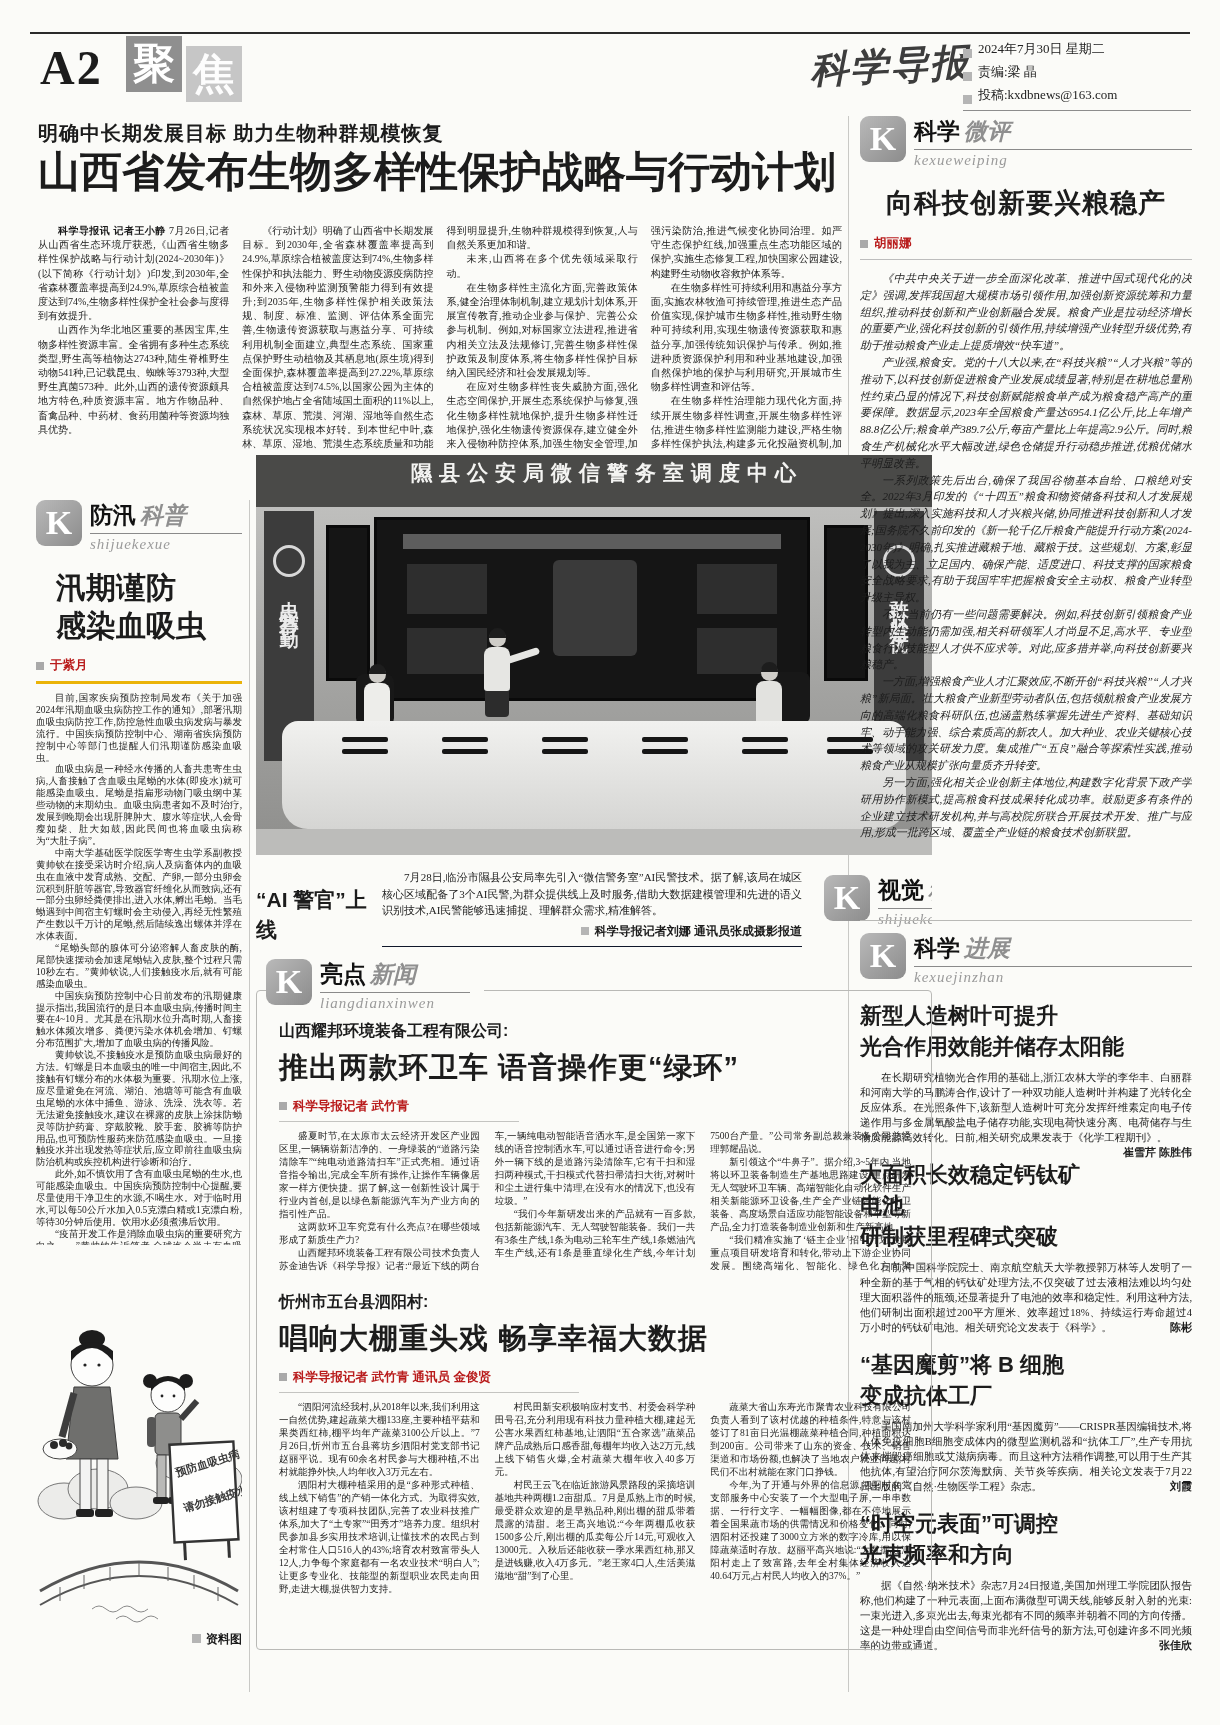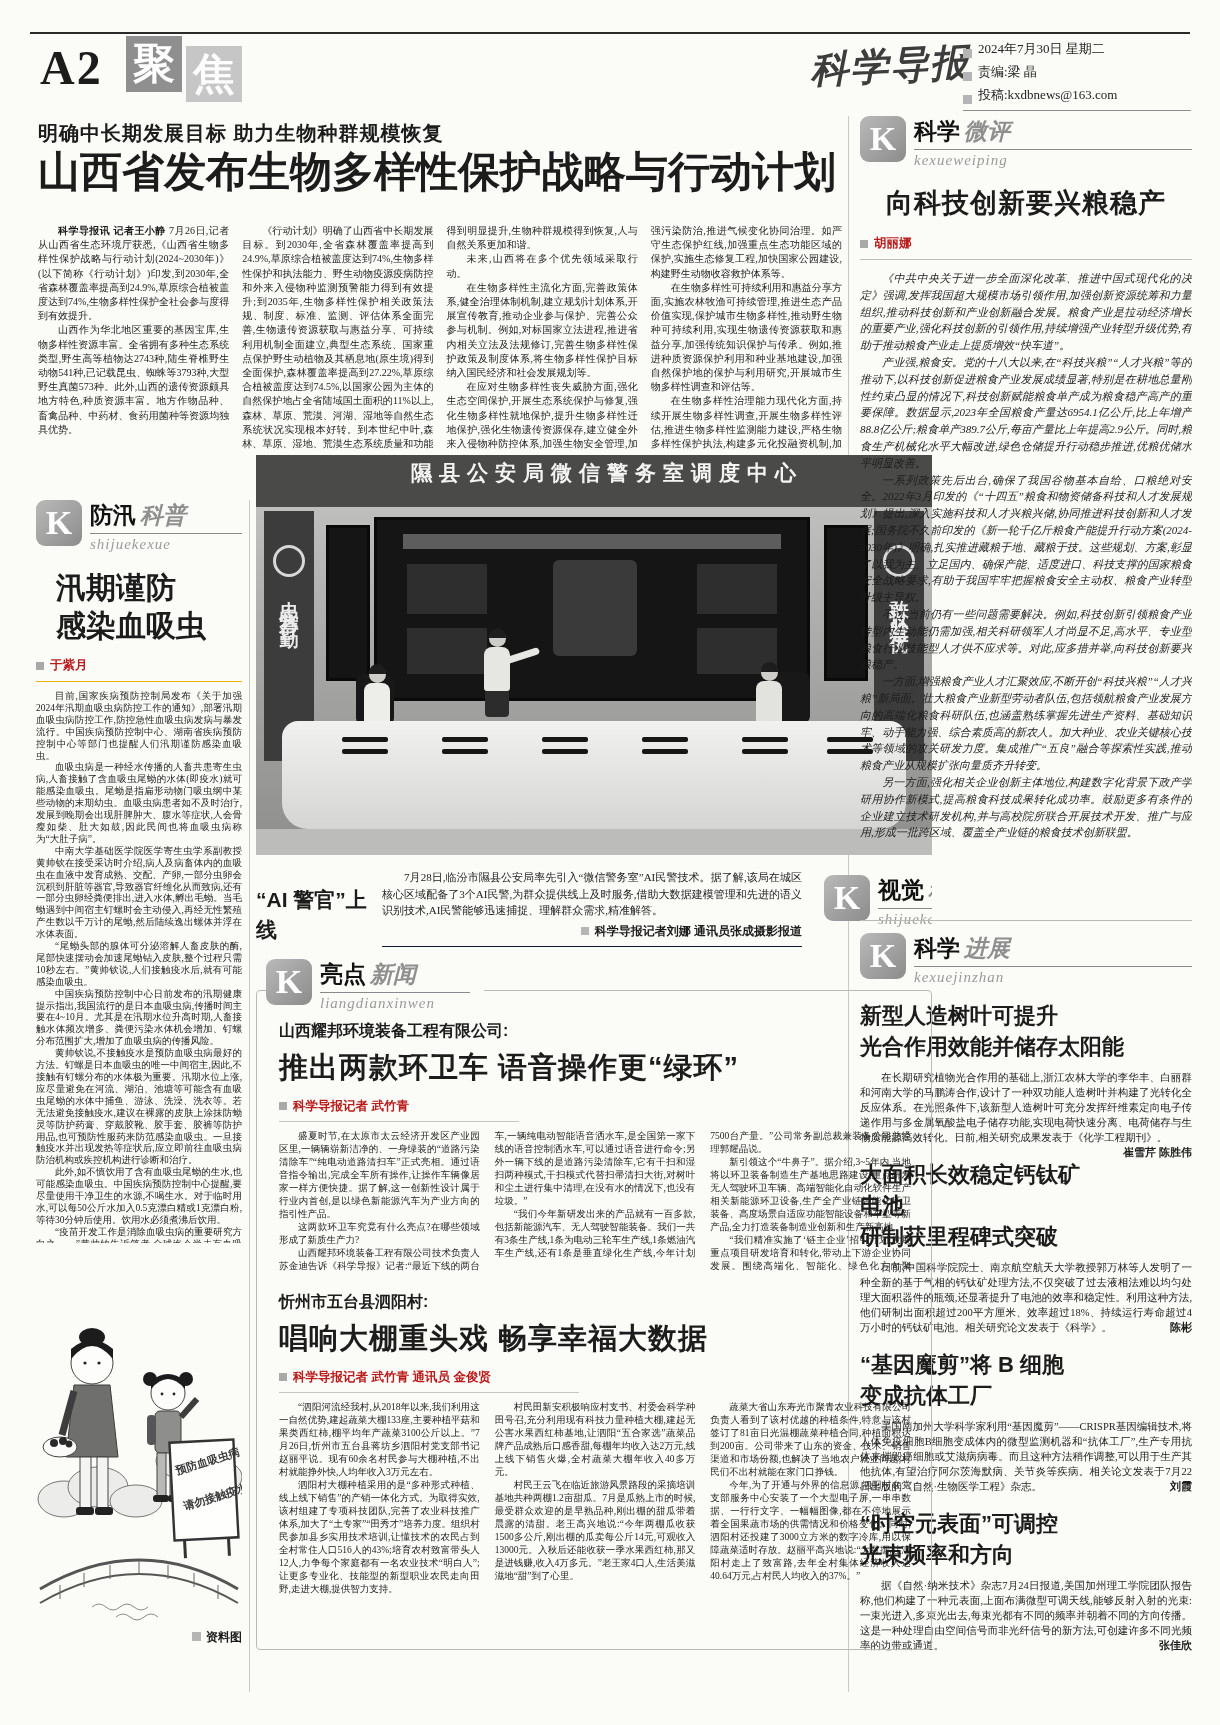--- a/index.html
+++ b/index.html
@@ -39,21 +39,21 @@
              font:10px/14.2px "Liberation Serif",serif;text-align:justify;overflow:hidden;}
   #main-body p{margin:0;text-indent:2em;}
   #main-body b{font-family:"Liberation Sans",sans-serif;font-size:10px;}
   
   .bodytext p{margin:0;text-indent:2em;text-align:justify;}
   .byline{display:flex;align-items:center;font:700 12.5px "Liberation Sans",sans-serif;color:#b91c1c;}
   .byline .sq{width:8px;height:8px;background:#a9a9a9;}
   
   #leftcol{left:36px;top:500px;width:206px;height:1192px;overflow:hidden;}
   #fx-headline{font:900 30px/38px "Liberation Sans",sans-serif;margin-top:16px;margin-left:20px;}
-  #fx-author{margin-top:12px;border-bottom:1px solid #eab308;padding-bottom:7px;}
+  #fx-author{margin-top:12px;border-bottom:3px solid #eab308;padding-bottom:7px;}
   #fx-body{margin-top:9px;height:552px;font:9.5px/11.9px "Liberation Serif",serif;overflow:hidden;}
   #cartoon{margin-top:8px;}
   #fx-credit{text-align:right;font:700 12px "Liberation Sans",sans-serif;margin-top:2px;}
   #fx-credit .sq{display:inline-block;margin-right:5px;}
   
   #centercol{left:256px;top:455px;width:676px;height:1237px;overflow:hidden;}
   #photo{position:relative;width:676px;height:400px;background:linear-gradient(#c7c7c5,#a2a2a0 60%,#8e8e8c);overflow:hidden;}
   #ph-topband{position:absolute;left:0;top:0;width:100%;height:52px;background:#4a4a48;}
   #ph-title{position:absolute;left:50%;top:4px;transform:translateX(-50%);color:#f4f4f2;
             font:700 21px "Liberation Sans",sans-serif;letter-spacing:7px;white-space:nowrap;margin-left:13px;}

